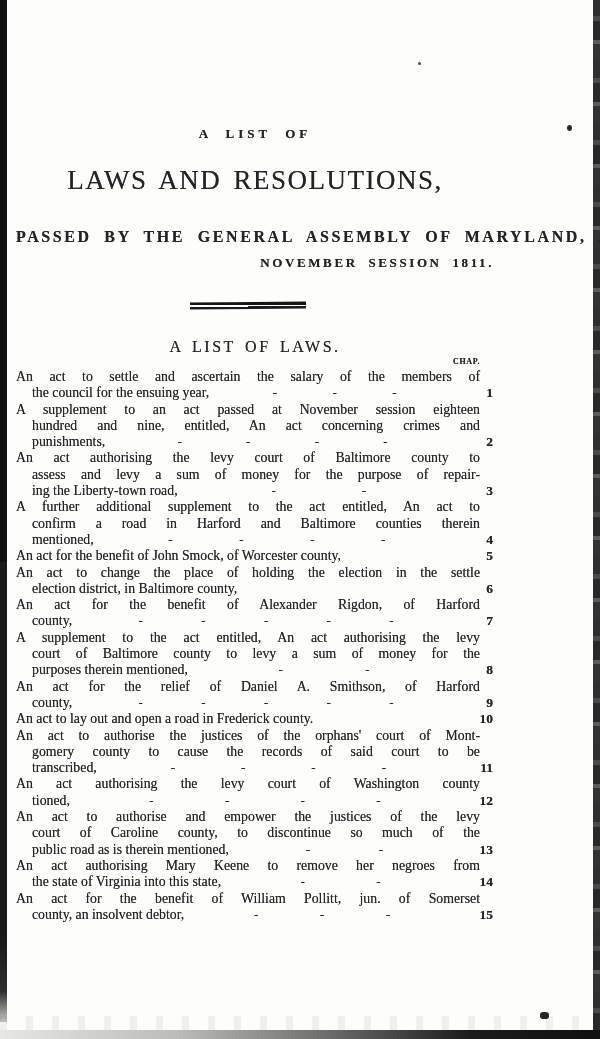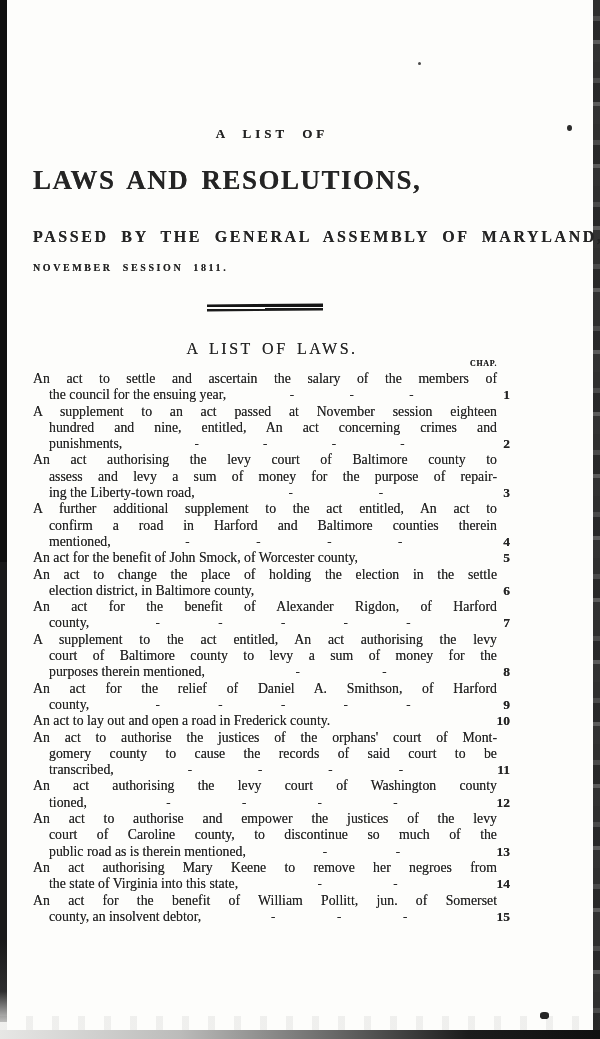--- a/index.html
+++ b/index.html
@@ -43,39 +43,39 @@
       rgba(60,60,60,.14) 0 7px, rgba(60,60,60,0) 7px 26px);
     opacity:.5;
   }
   .speck{position:absolute;background:#4a4a4a;border-radius:50%;}
   .speck-a{left:418px;top:62px;width:3px;height:3px;}
   .speck-b{left:567px;top:125px;width:5px;height:6px;background:#2c2c2c;}
   .speck-c{left:540px;top:1012px;width:9px;height:7px;background:#262626;border-radius:40%;}
 
   
   .content{
-    position:absolute;left:33px;top:0;width:478px;
+    position:absolute;left:16px;top:0;width:478px;
     text-shadow:0 0 .6px rgba(25,25,25,.65);
   }
   .supertitle{
     margin-top:126px;text-align:center;
     font-weight:bold;font-size:13px;letter-spacing:4px;word-spacing:7px;
   }
   .title{
-    margin-top:23px;
-    font-weight:bold;font-size:27px;letter-spacing:1.5px;word-spacing:4px;
+    margin-top:23px;text-align:center;
+    font-weight:normal;font-size:27px;letter-spacing:1.5px;word-spacing:4px;
   }
   .subtitle1{
     margin-top:32px;text-align:center;
     font-weight:bold;font-size:16px;letter-spacing:2.6px;word-spacing:6px;
     white-space:nowrap;
   }
   .subtitle2{
-    margin-top:16px;text-align:left;
-    font-weight:bold;font-size:10px;letter-spacing:2.6px;word-spacing:5px;
+    margin-top:9px;text-align:right;
+    font-weight:bold;font-size:13px;letter-spacing:2.6px;word-spacing:5px;
   }
   .divider{
     margin-top:31px;margin-left:174px;width:116px;height:7px;
     background:linear-gradient(180deg,#151515 0 3px,rgba(0,0,0,0) 3px 4.5px,#1b1b1b 4.5px 7px);
     transform:rotate(-.4deg);
   }
   .heading{
     margin-top:29px;text-align:center;
     font-size:16px;letter-spacing:2.5px;word-spacing:3px;
   }

